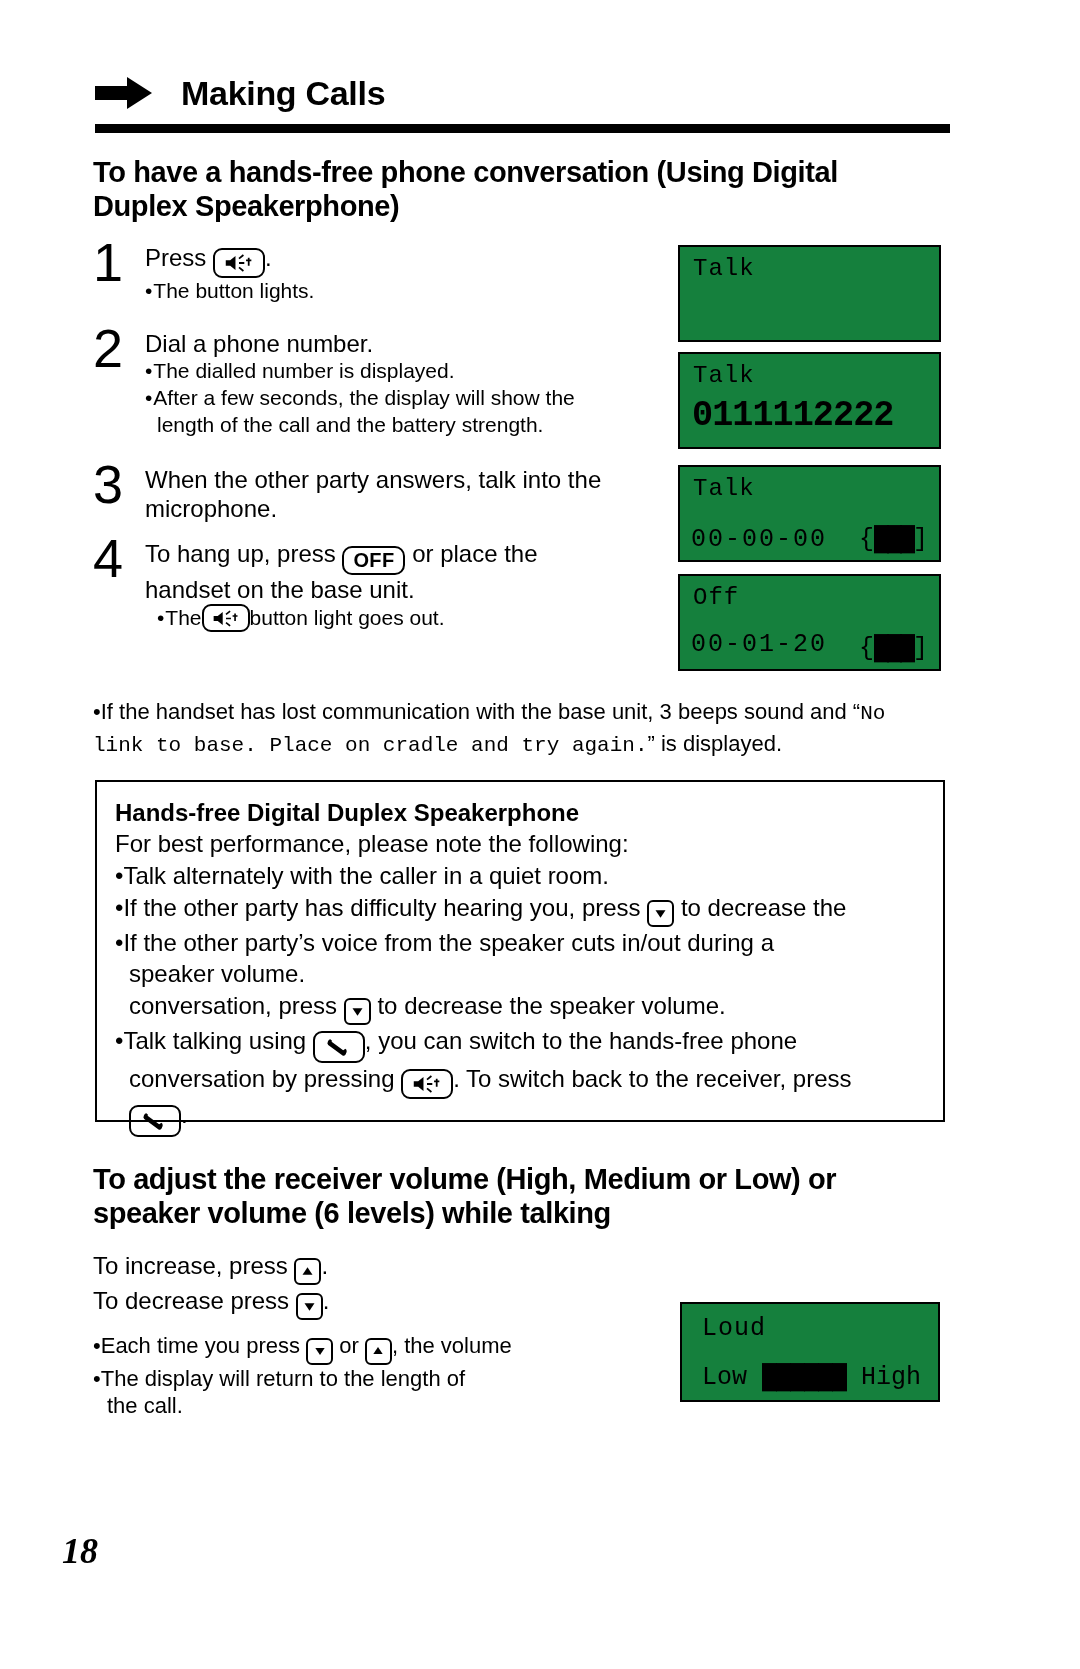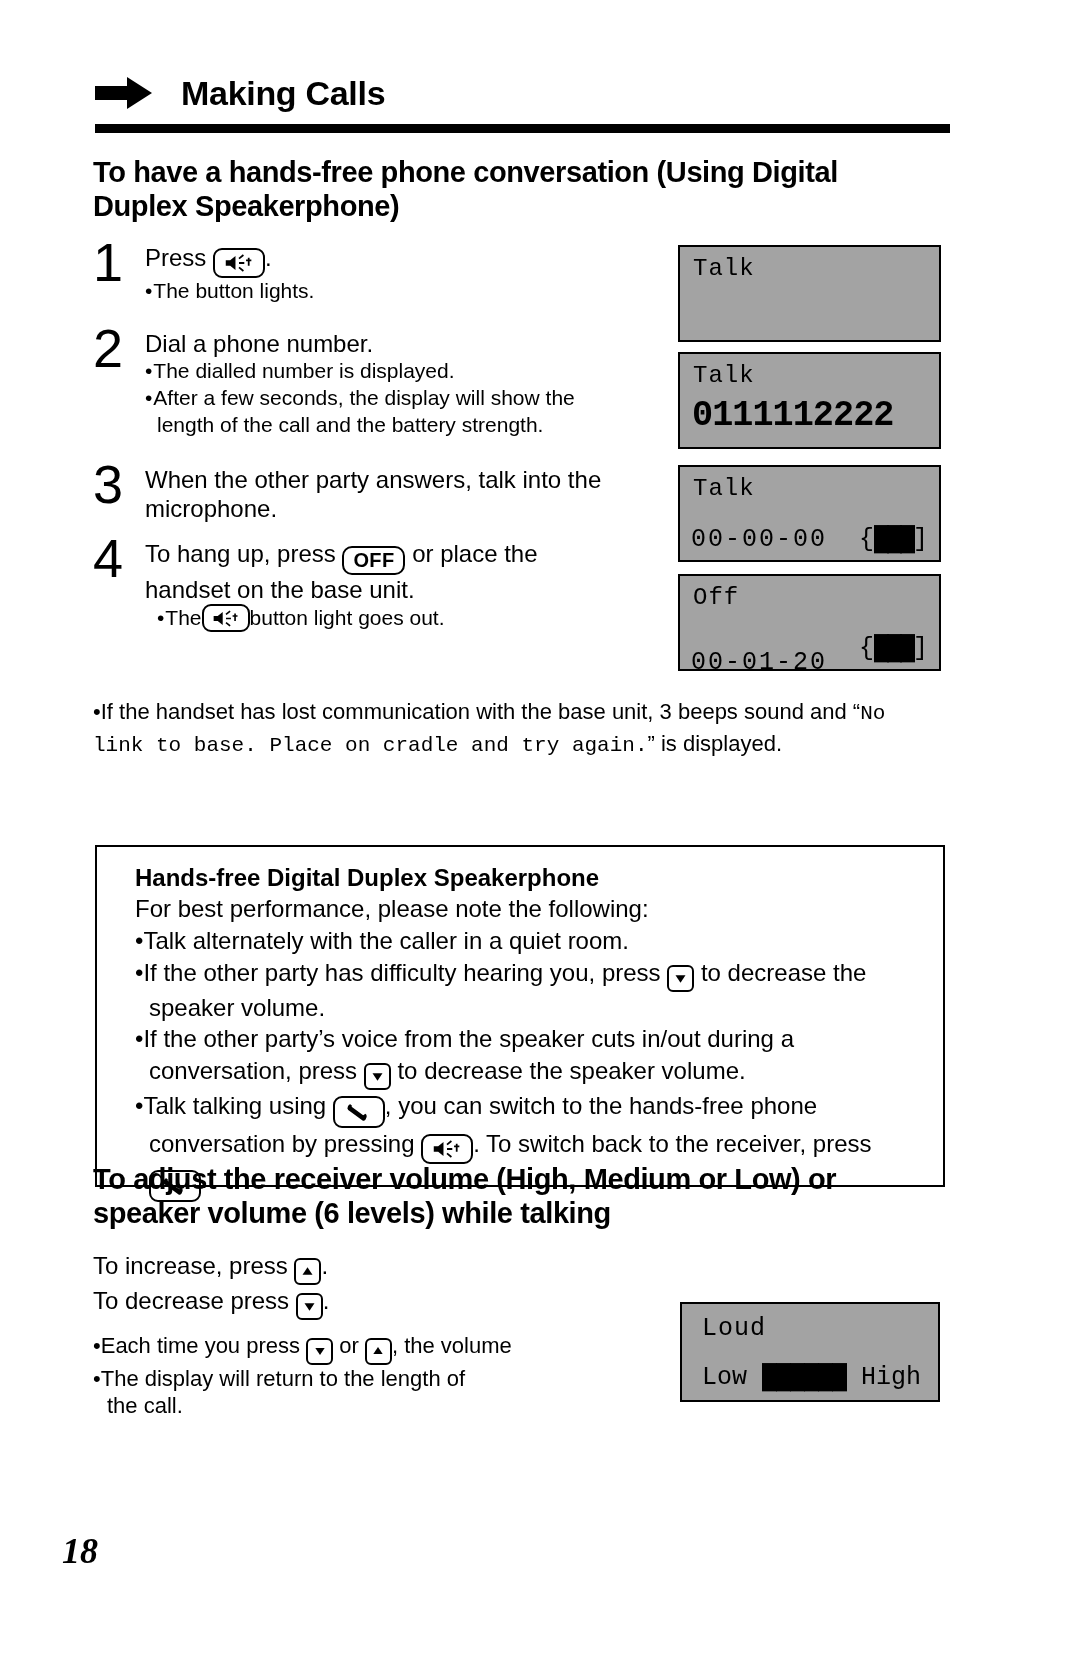--- a/index.html
+++ b/index.html
@@ -66,21 +66,21 @@
   .key-spk.sm { width:48px; height:28px; }
   .key-off {
     width:63px; height:29px; border-radius:10px;
     font-size:20px; font-weight:bold; letter-spacing:0.3px; vertical-align:-5px;
   }
   .key-arrow { width:27px; height:27px; border-radius:6px; border-width:2.5px; vertical-align:-5px; }
   .key-hs { width:52px; height:32px; border-radius:9px; vertical-align:-8px; }
 
   
   .lcd {
-    position:absolute; border:2.5px solid #000; background:#a3a3a3;
+    position:absolute; border:2.5px solid #000; background:#15803d;
     font-family:"Liberation Mono", monospace;
   }
   .lcd .line1 {
     position:absolute; left:13px; top:8px; font-size:24px; letter-spacing:1px;
   }
   .lcd .line2 {
     position:absolute; left:11px; font-size:25px; letter-spacing:2px;
   }
   .lcd .bignum {
     position:absolute; left:12px; font-size:37px; font-weight:bold;
@@ -101,22 +101,22 @@
 
   
   .note {
     position:absolute; left:93px; top:697px; width:855px;
     font-size:22px; line-height:1.36;
   }
   .mono { font-family:"Liberation Mono", monospace; font-size:21px; letter-spacing:0px; }
 
   
   .tipbox {
-    position:absolute; left:95px; top:845px; width:850px; height:342px;
-    border:2.5px solid #000; background:#fff;padding-left:20px;
+    position:absolute; left:95px; top:780px; width:850px; height:342px;
+    border:2.5px solid #000; background:#fff;
   }
   .tipbox-inner { padding:15px 20px 0 18px; }
   .tip-title { font-size:24px; font-weight:bold; line-height:1.3; }
   .tip-line { font-size:24px; line-height:1.32; }
   .tip-bul { font-size:24px; line-height:1.32; }
   .tip-ind { padding-left:14px; }
 
   
   .vol-left {
     position:absolute; left:93px; top:1250px; width:560px;
@@ -246,21 +246,21 @@
   </div>
 
   <div class="lcd" id="lcd3">
     <div class="line1">Talk</div>
     <div class="line2" style="top:58px;">00-00-00</div>
     <div class="batt" style="top:58px;"><span>{</span><span style="letter-spacing:-2px;">███</span><span>]</span></div>
   </div>
 
   <div class="lcd" id="lcd4">
     <div class="line1">Off</div>
-    <div class="line2" style="top:72px;">00-01-20</div>
+    <div class="line2" style="top:54px;">00-01-20</div>
     <div class="batt" style="top:58px;"><span>{</span><span style="letter-spacing:-2px;">███</span><span>]</span></div>
   </div>
 
   <div class="note">
     <span>•</span><span>If the handset has lost communication with the base unit, 3 beeps sound and “</span><span class="mono">No</span><br>
     <span class="mono">link to base. Place on cradle and try again.</span><span>” is displayed.</span>
   </div>
 
   <div class="tipbox">
     <div class="tipbox-inner">
@@ -271,25 +271,25 @@
         <span>•</span><span>Talk alternately with the caller in a quiet room.</span>
       </div>
 
       <div class="tip-bul">
         <span>•</span><span>If the other party has difficulty hearing you, press </span><span class="key key-arrow">
           <svg class="ic" viewBox="0 0 18 18" width="15" height="15">
               <path d="M3 5 L15 5 L9 14 Z" fill="#000"></path>
             </svg>
         </span><span> to decrease the</span>
       </div>
-      <div class="tip-bul tip-ind">speaker volume.</div>
-
       <div class="tip-bul">
         <span>•</span><span>If the other party’s voice from the speaker cuts in/out during a</span>
       </div>
+
+      <div class="tip-bul tip-ind">speaker volume.</div>
       <div class="tip-bul tip-ind">
         <span>conversation, press </span><span class="key key-arrow">
           <svg class="ic" viewBox="0 0 18 18" width="15" height="15">
               <path d="M3 5 L15 5 L9 14 Z" fill="#000"></path>
             </svg>
         </span><span> to decrease the speaker volume.</span>
       </div>
 
       <div class="tip-bul">
         <span>•</span><span>Talk talking using </span><span class="key key-hs">

